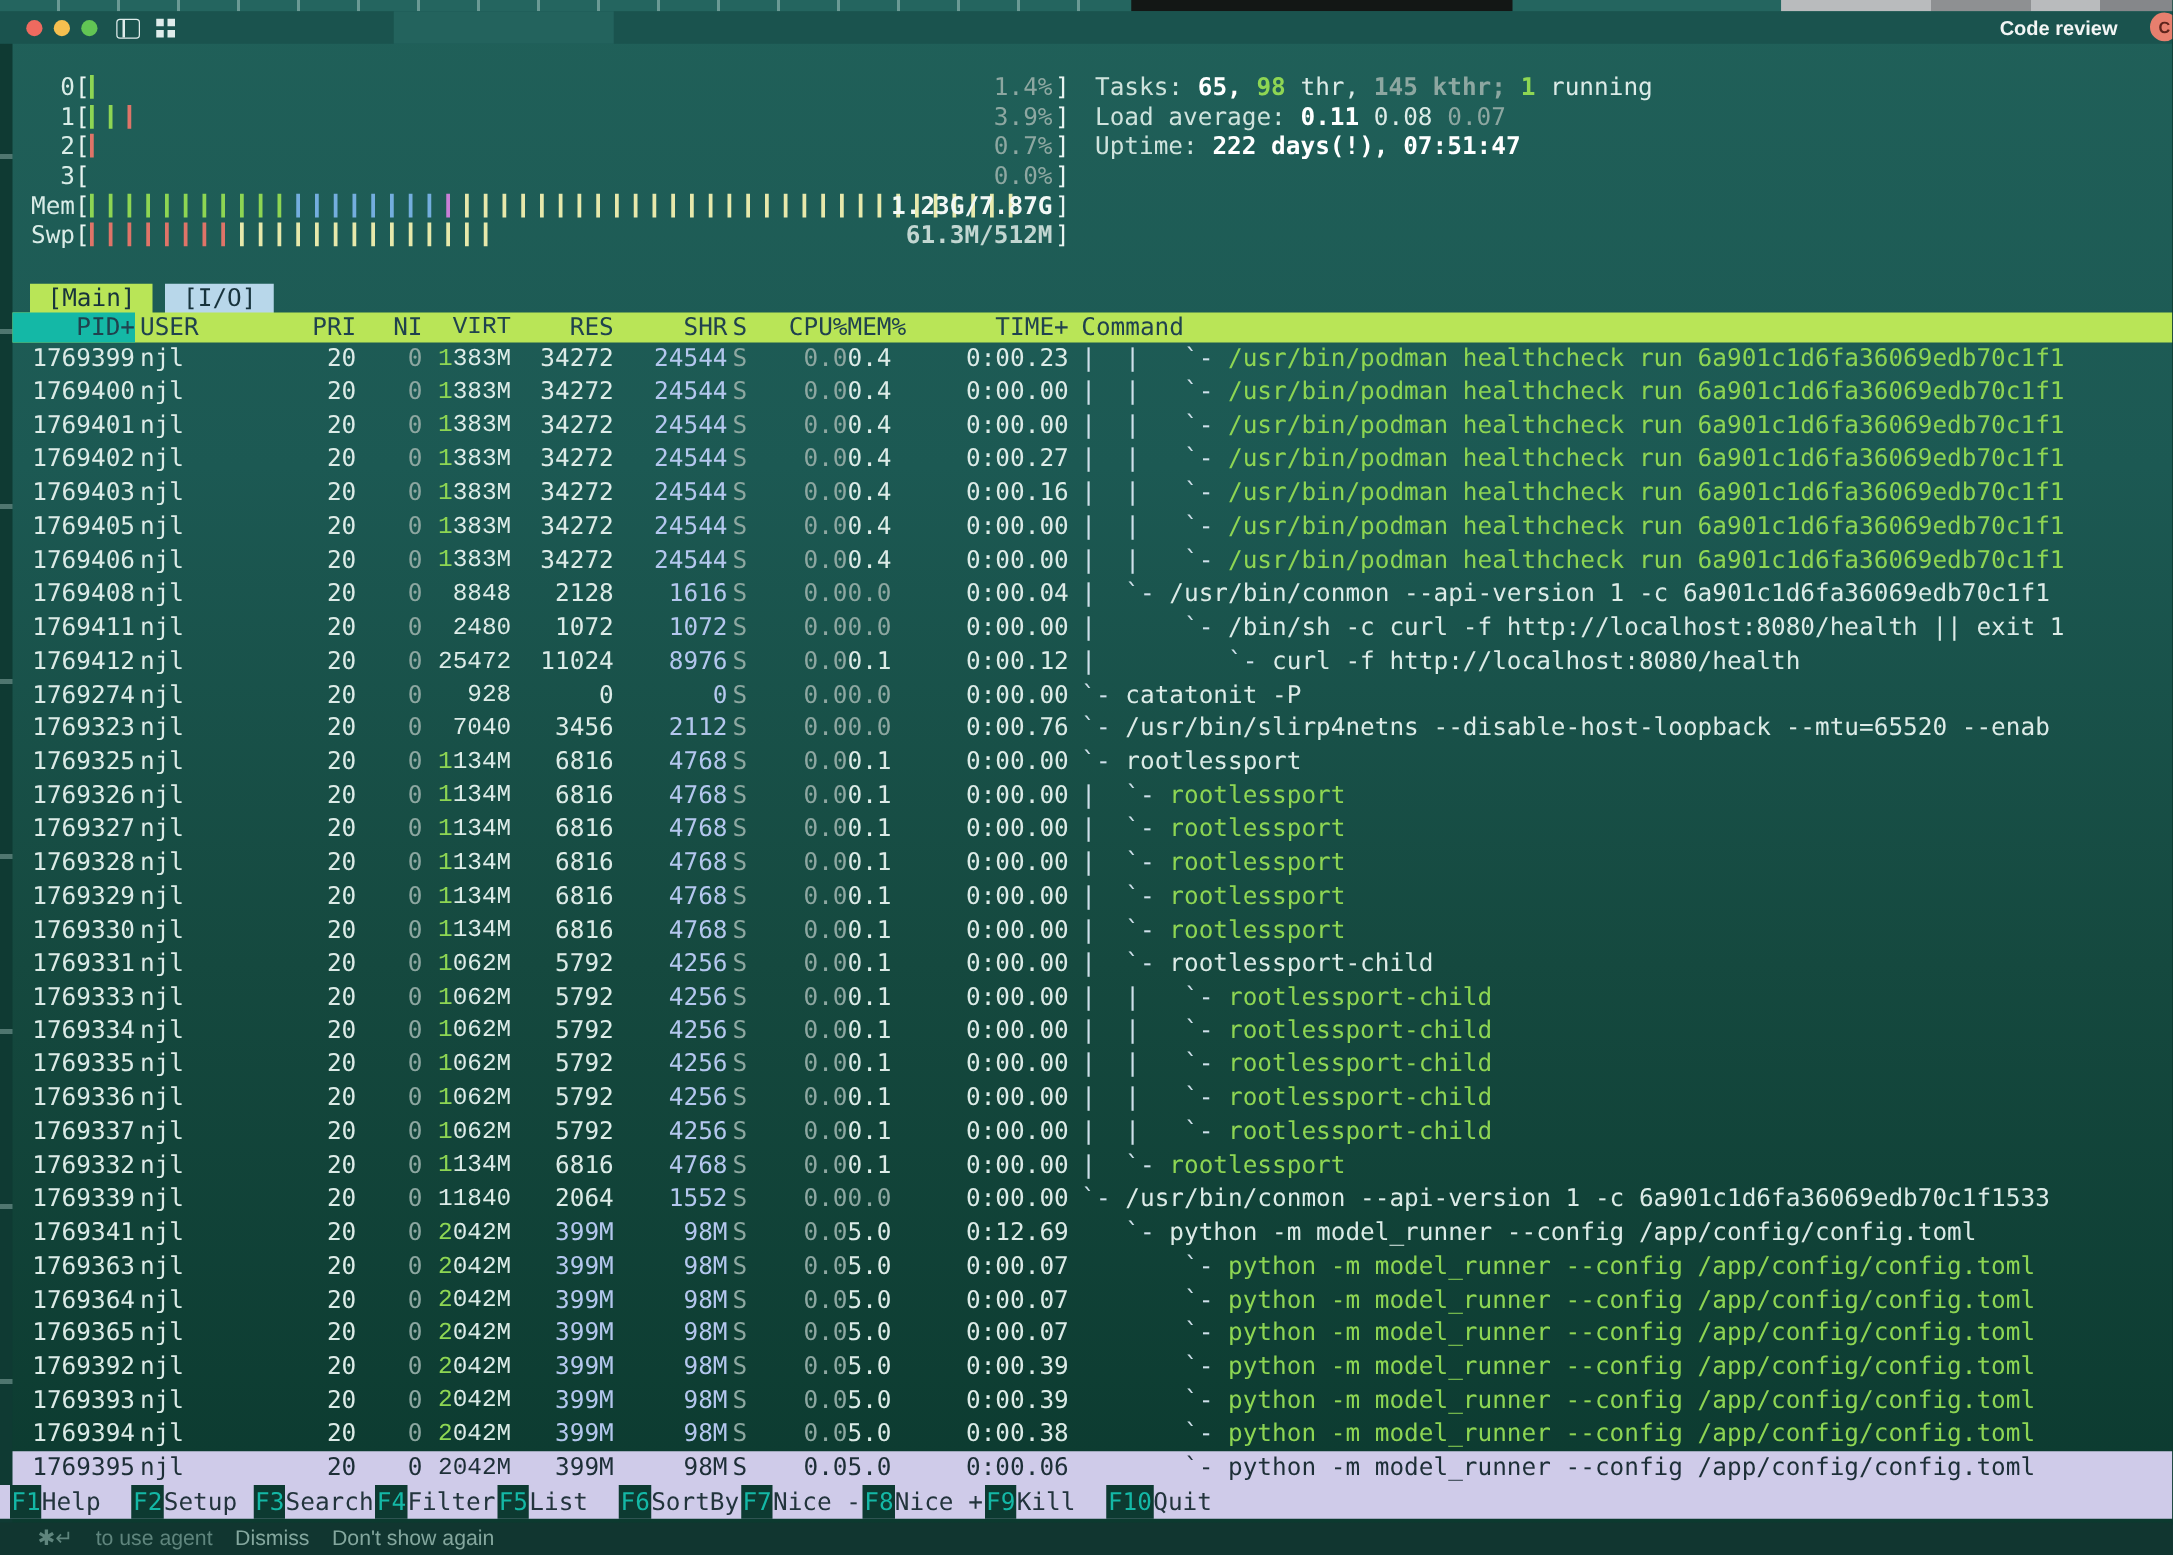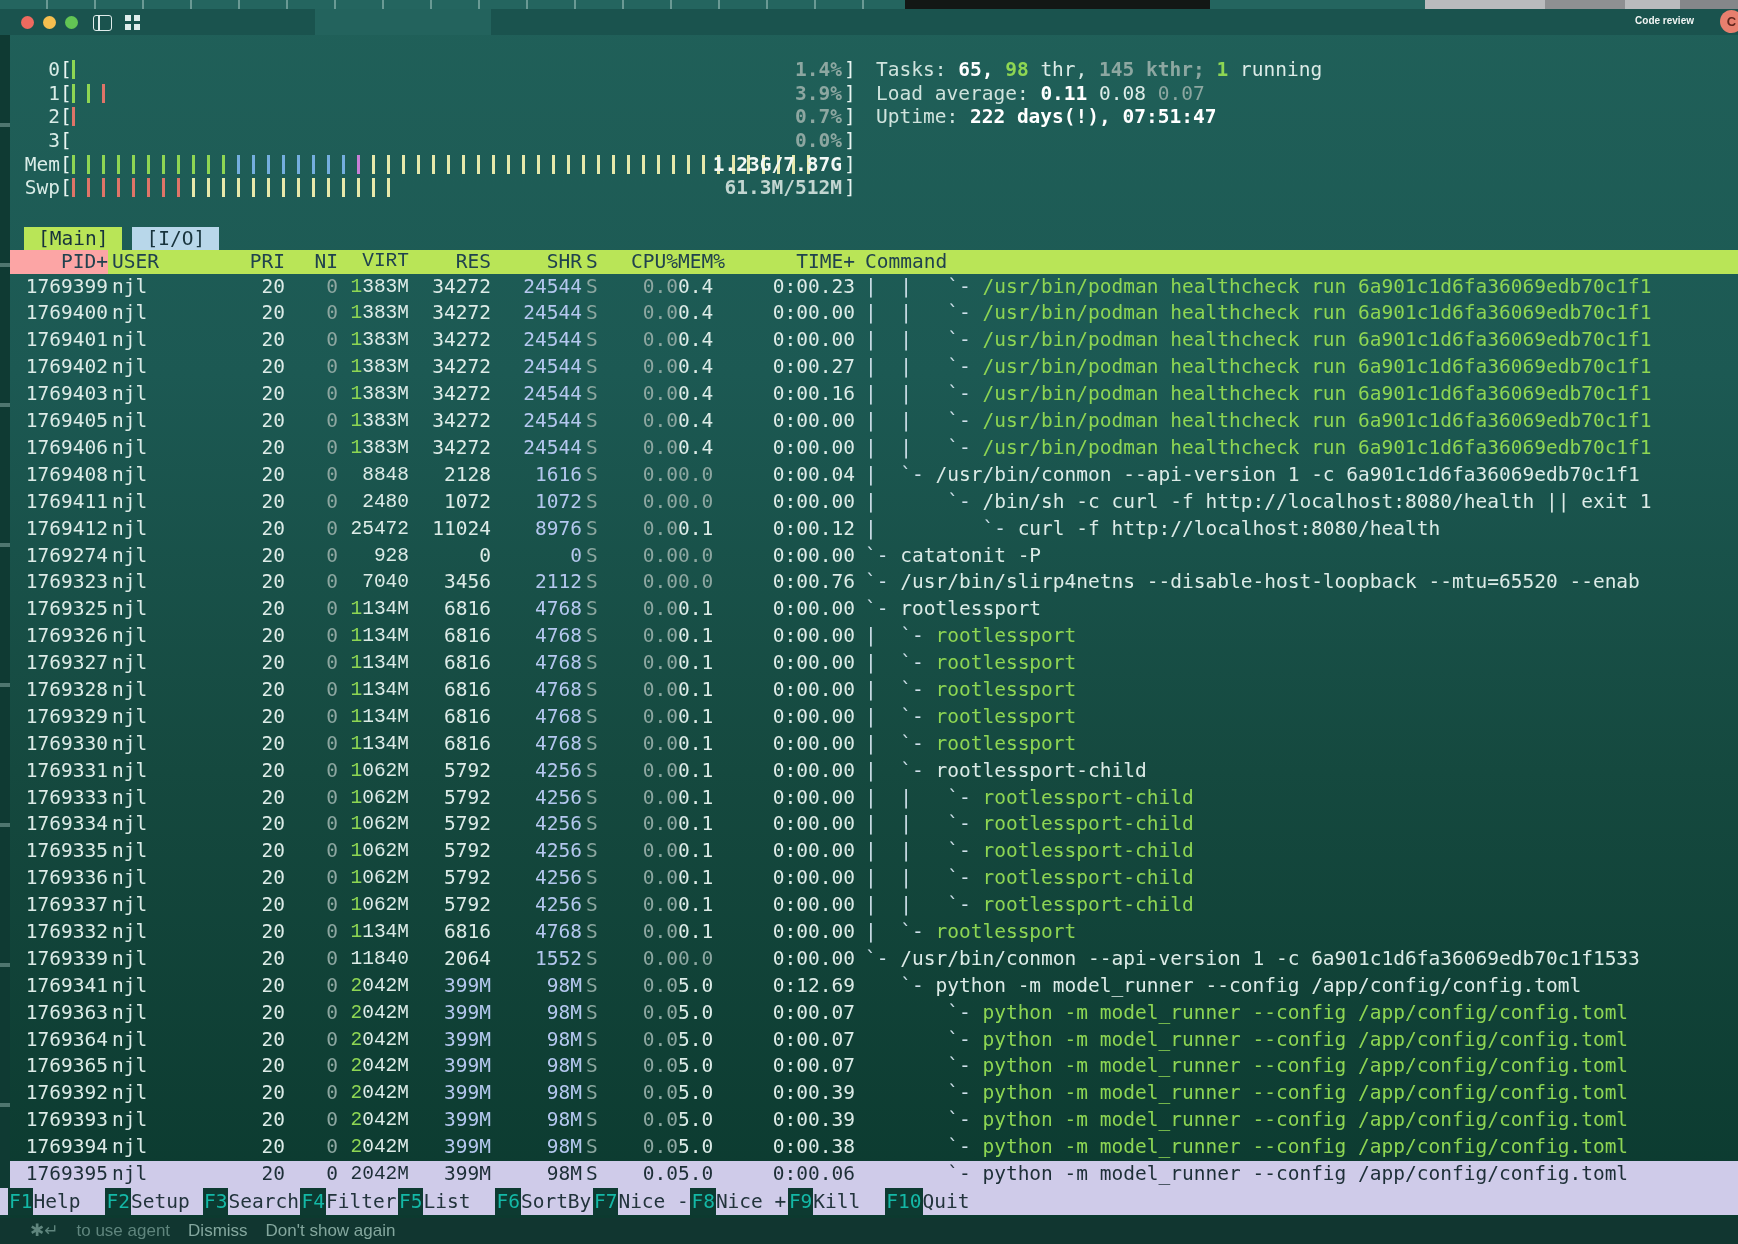--- a/index.html
+++ b/index.html
@@ -21,53 +21,53 @@
   .t-green{left:65px;background:#62c554;}
   .sidebar-icon{position:absolute;left:93px;top:6px;width:17px;height:14px;border:1.6px solid #dfeceb;border-radius:3px;}
   .sidebar-icon::before{content:"";position:absolute;left:4px;top:0;width:1.6px;height:14px;background:#dfeceb;}
   .grid-icon{position:absolute;left:125px;top:6px;width:15px;height:15px;
     background:
       linear-gradient(#dfeceb,#dfeceb) 0 0/6px 6px no-repeat,
       linear-gradient(#dfeceb,#dfeceb) 9px 0/6px 6px no-repeat,
       linear-gradient(#dfeceb,#dfeceb) 0 9px/6px 6px no-repeat,
       linear-gradient(#dfeceb,#dfeceb) 9px 9px/6px 6px no-repeat;}
   .code-review{position:absolute;right:44px;top:6px;font-family:"Liberation Sans",sans-serif;
-    font-size:10px;font-weight:bold;color:#f2f5f4;}
+    font-size:16px;font-weight:bold;color:#f2f5f4;}
   .avatar{position:absolute;right:-5px;top:1px;width:23px;height:23px;border-radius:50%;
     background:#e77f6e;color:#5d241c;font-family:"Liberation Sans",sans-serif;font-size:13px;
     font-weight:bold;text-align:center;line-height:23px;}
   .left-sliver{position:absolute;left:0;top:35px;width:10px;height:1209px;background:#0f3a33;
     background-image:repeating-linear-gradient(180deg,transparent 0 88px,rgba(200,230,225,.35) 88px 92px,transparent 92px 140px);}
   
   .meters{position:absolute;left:14px;top:58px;}
   .mrow{display:flex;height:23.7px;line-height:23.7px;align-items:center;}
   .mlabel{width:46px;text-align:right;color:#d9ece7;}
   .br{color:#e9f4f1;width:12px;}
   .mbars{position:relative;width:772px;height:23.7px;overflow:hidden;}
   .bar{display:inline-block;width:12px;height:19px;margin-top:2px;vertical-align:top;
     border-left:3.5px solid transparent;}
   .b-green{border-color:#8ed653;} .b-blue{border-color:#74aede;} .b-magenta{border-color:#c97fd6;}
   .b-yellow{border-color:#e7e9ab;} .b-red{border-color:#df7468;}
-  .mpct{position:absolute;right:2px;top:0;color:#8da7a1;font-weight:bold;}
+  .mpct{position:absolute;right:2px;top:0;color:#8da7a1;font-weight:normal;}
   .mval{position:absolute;right:2px;top:0;color:#f2f8f6;font-weight:bold;}
   .mval-dim{color:#c2d6d1;}
   
   .stats{position:absolute;left:876px;top:58px;}
   .sline{height:23.7px;line-height:23.7px;white-space:pre;}
   .c-lbl{color:#cfe3dd;} .c-bw{color:#ffffff;font-weight:bold;} .c-w{color:#dcebe7;}
   .c-bg{color:#8ed653;font-weight:bold;} .c-bgr{color:#8da7a1;font-weight:bold;margin-top:20px;} .c-gr{color:#8da7a1;}
   
   .tabs{position:absolute;left:24px;top:227px;height:24px;line-height:24px;display:flex;gap:10px;}
   .tab{padding:0 14px;color:#17333c;}
   .tab-active{background:#b9e557;}
   .tab-io{background:#b8d7ea;}
   
   .thead{position:absolute;left:10px;top:250px;width:1728px;height:23.6px;line-height:23.6px;
     background:#b9e557;color:#20424e;display:flex;}
-  .hl-pid{background:#fca5a5;}
+  .hl-pid{background:#14b8a6;}
   .tbody{position:absolute;left:10px;top:273.6px;width:1728px;}
   .prow{display:flex;height:26.9px;line-height:26.9px;white-space:pre;}
   .prow.sel{background:#cfcbe9;}
   .prow.sel span{color:#1d2f37 !important;font-weight:normal !important;}
   .col-pid{width:98px;text-align:right;flex:none;}
   .col-user{width:115px;padding-left:4px;box-sizing:border-box;flex:none;text-align:left;}
   .col-pri{width:62px;text-align:right;flex:none;}
   .col-ni{width:53px;text-align:right;flex:none;}
   .col-virt{width:71px;text-align:right;flex:none;font-family:Liberation Mono, monospace;}
   .col-res{width:82px;text-align:right;flex:none;}

